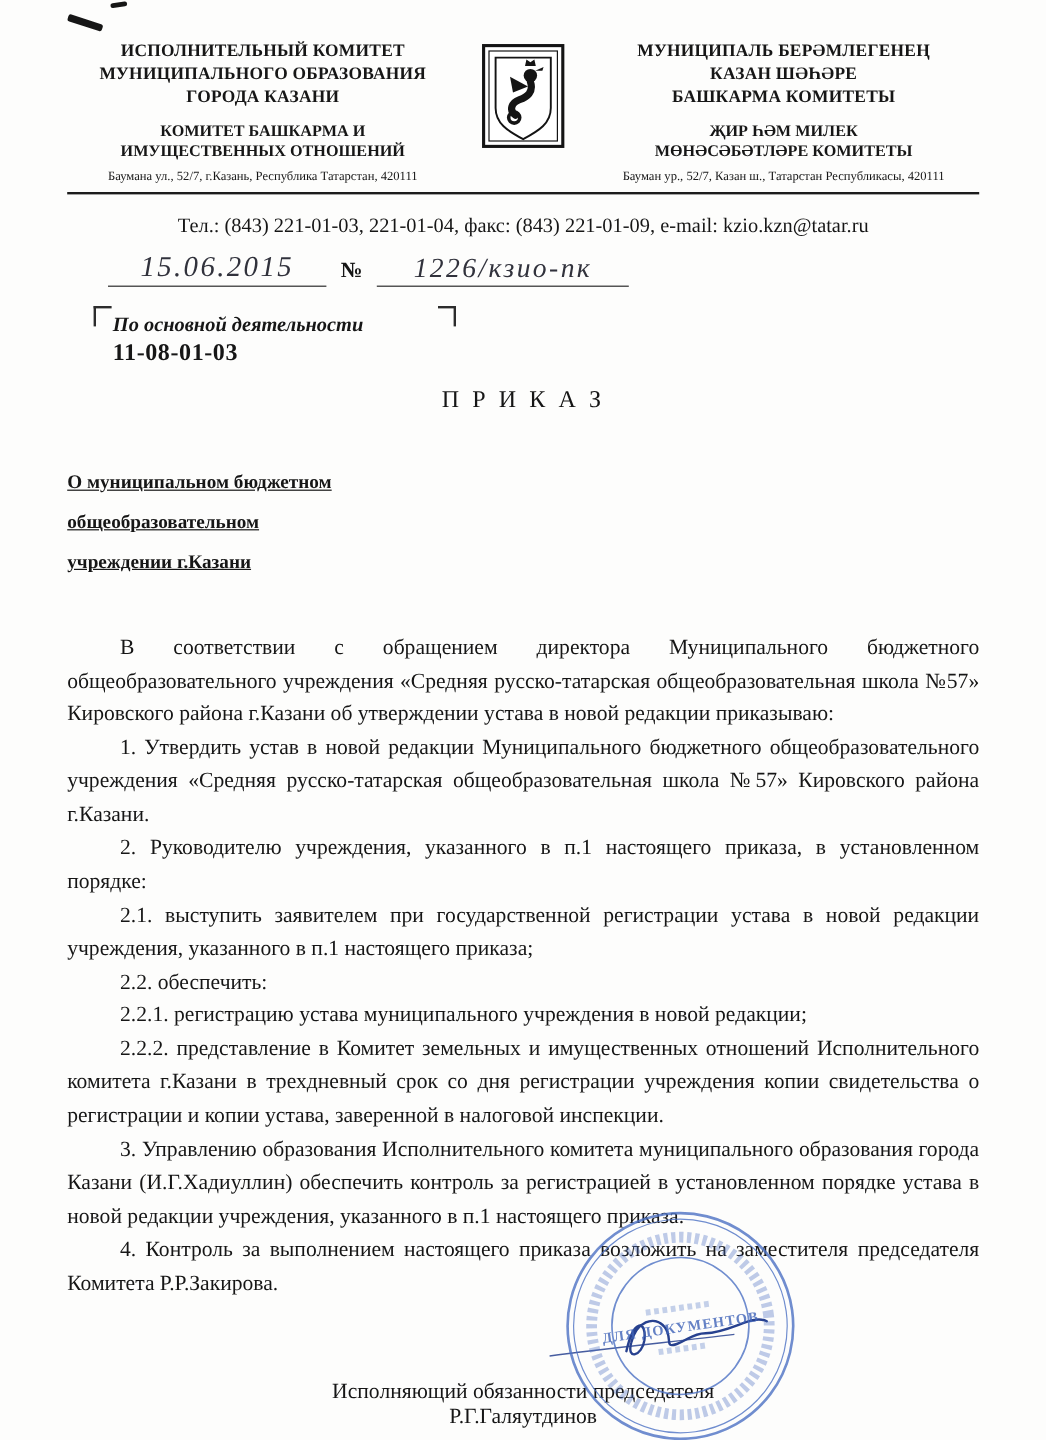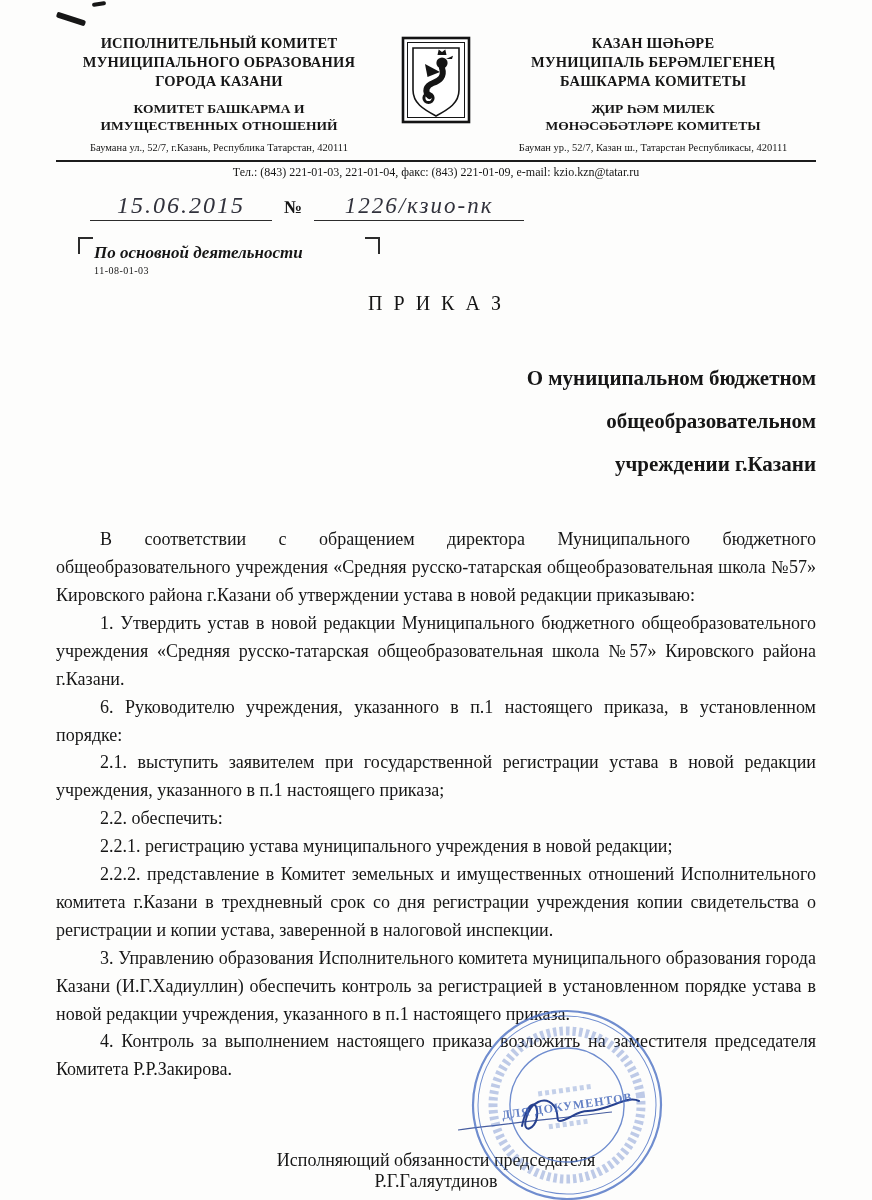--- a/index.html
+++ b/index.html
@@ -19,42 +19,42 @@
   .artifact2{position:absolute;left:92px;top:2px;width:14px;height:4px;background:#161616;transform:rotate(-8deg);border-radius:2px;}
   
   .letterhead{display:grid;grid-template-columns:1fr 108px 1fr;align-items:start;}
   .lh-col{text-align:center;}
   .org-line{font-weight:bold;font-size:14.5px;line-height:1.3;letter-spacing:.2px;}
   .dept{margin-top:9px;}
   .dept-line{font-weight:bold;font-size:13.5px;line-height:1.3;}
   .addr{margin-top:7px;font-size:10.5px;line-height:1.2;}
   .emblem-wrap{display:flex;justify-content:center;padding-top:2px;}
   .rule{border-top:2px solid #1c1c1c;margin-top:6px;}
-  .contact{margin-top:3px;text-align:center;font-size:12px;}
+  .contact{margin-top:16px;text-align:center;font-size:17px;}
   
   .date-row{display:flex;align-items:flex-end;margin:12px 0 0 34px;}
   .hand{
     font-style:italic;color:#31323c;
     transform:skewX(-7deg);
     letter-spacing:2px;
   }
   .u-seg{display:inline-block;border-bottom:1.6px solid #2c2c2c;text-align:center;padding-bottom:1px;}
   .seg-date{width:182px;font-size:24px;}
   .seg-num{width:210px;font-size:23px;letter-spacing:1px;}
   .no-sign{font-size:18px;font-weight:bold;margin:0 12px 3px 12px;}
   
   .category-block{position:relative;width:302px;margin:16px 0 16px 22px;padding:6px 16px 0 16px;box-sizing:border-box;}
   .corner{position:absolute;top:0;width:13px;height:15px;}
   .corner.left{left:0;border-left:2px solid #2c2c2c;border-top:2px solid #2c2c2c;}
   .corner.right{right:0;border-right:2px solid #2c2c2c;border-top:2px solid #2c2c2c;}
   .category{font-weight:bold;font-style:italic;font-size:17px;}
-  .index{font-weight:normal;font-size:10px;margin-top:2px;letter-spacing:.5px;}
+  .index{font-weight:bold;font-size:20px;margin-top:2px;letter-spacing:.5px;}
   
   .title{margin:14px 0 0 0;text-align:center;font-size:20px;font-weight:normal;letter-spacing:3px;}
-  .subject{margin-top:42px;text-align:right;font-weight:bold;font-size:21px;line-height:2.05;}
+  .subject{margin-top:42px;text-align:left;font-weight:bold;font-size:16px;line-height:2.05;text-decoration:underline;}
   
   .body{margin-top:40px;font-size:18px;line-height:1.55;text-align:justify;}
   .body p{margin:0;text-indent:44px;}
   .body .bold{font-weight:normal;}
   
   .sig-row{margin-top:66px;display:flex;justify-content:space-between;align-items:center;font-weight:normal;font-size:18px;flex-direction:column;}
   .sig-ink{position:absolute;left:452px;top:1082px;width:240px;height:66px;}
   
   .stamp{position:absolute;left:468px;top:1006px;width:198px;height:198px;opacity:.8;transform:rotate(-8deg);}
 </style>
@@ -88,22 +88,22 @@
           <circle cx="41" cy="27" r="5.6"></circle>
           <path d="M45,23 l7,-3.2 -1,3.2 Z"></path>
           <path d="M39,36 l-15,-8 2.5,13 Z"></path>
         </g>
         <path d="M41,32 c3,9 -3,13 -9,15 c-7,2.5 -9,9 -3.5,13" fill="none" stroke="#141414" stroke-width="6" stroke-linecap="round"></path>
         <circle cx="27.5" cy="62" r="4.6" fill="none" stroke="#141414" stroke-width="3"></circle>
       </svg>
     </div>
 
     <div class="lh-col">
+      <div class="org-line">МУНИЦИПАЛЬ БЕРӘМЛЕГЕНЕҢ</div>
       <div class="org-line">КАЗАН ШӘҺӘРЕ</div>
-      <div class="org-line">МУНИЦИПАЛЬ БЕРӘМЛЕГЕНЕҢ</div>
       <div class="org-line">БАШКАРМА КОМИТЕТЫ</div>
       <div class="dept">
         <div class="dept-line">ҖИР ҺӘМ МИЛЕК</div>
         <div class="dept-line">МӨНӘСӘБӘТЛӘРЕ КОМИТЕТЫ</div>
       </div>
       <div class="addr">Бауман ур., 52/7, Казан ш., Татарстан Республикасы, 420111</div>
     </div>
   </header>
 
   <div class="rule"></div>
@@ -130,21 +130,21 @@
 
   <div class="subject">
     <div>О муниципальном бюджетном</div>
     <div>общеобразовательном</div>
     <div>учреждении г.Казани</div>
   </div>
 
   <div class="body">
     <p><span>В соответствии с обращением директора Муниципального бюджетного общеобразовательного учреждения «Средняя русско-татарская общеобразовательная школа №57» Кировского района г.Казани об утверждении устава в новой редакции </span><span class="bold">приказываю:</span></p>
     <p>1. Утвердить устав в новой редакции Муниципального бюджетного общеобразовательного учреждения «Средняя русско-татарская общеобразовательная школа №57» Кировского района г.Казани.</p>
-    <p>6. Руководителю учреждения, указанного в п.1 настоящего приказа, в установленном порядке:</p>
+    <p>2. Руководителю учреждения, указанного в п.1 настоящего приказа, в установленном порядке:</p>
     <p>2.1. выступить заявителем при государственной регистрации устава в новой редакции учреждения, указанного в п.1 настоящего приказа;</p>
     <p>2.2. обеспечить:</p>
     <p>2.2.1. регистрацию устава муниципального учреждения в новой редакции;</p>
     <p>2.2.2. представление в Комитет земельных и имущественных отношений Исполнительного комитета г.Казани в трехдневный срок со дня регистрации учреждения копии свидетельства о регистрации и копии устава, заверенной в налоговой инспекции.</p>
     <p>3. Управлению образования Исполнительного комитета муниципального образования города Казани (И.Г.Хадиуллин) обеспечить контроль за регистрацией в установленном порядке устава в новой редакции учреждения, указанного в п.1 настоящего приказа.</p>
     <p>4. Контроль за выполнением настоящего приказа возложить на заместителя председателя Комитета Р.Р.Закирова.</p>
   </div>
 
   <div class="sig-row">
     <span>Исполняющий обязанности председателя</span>

